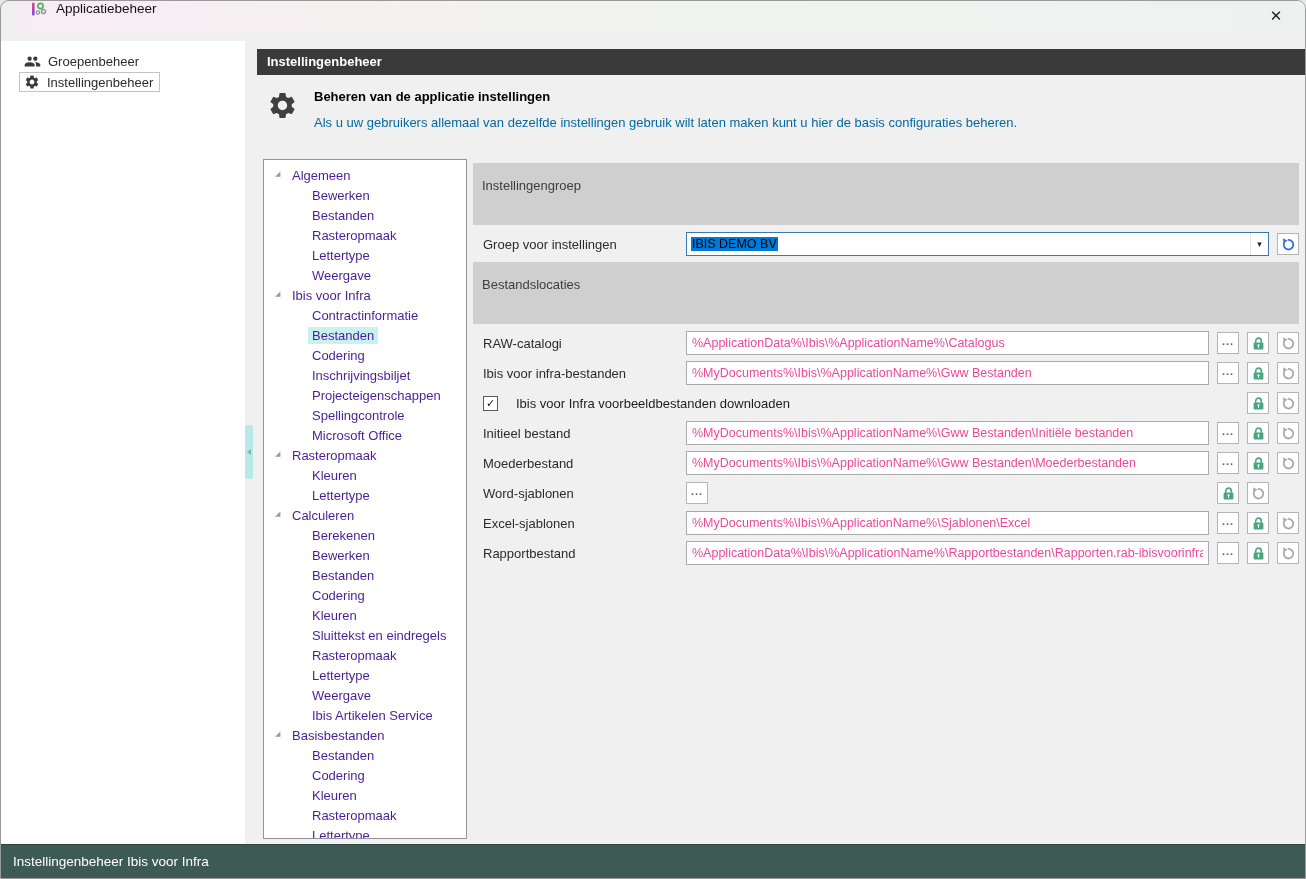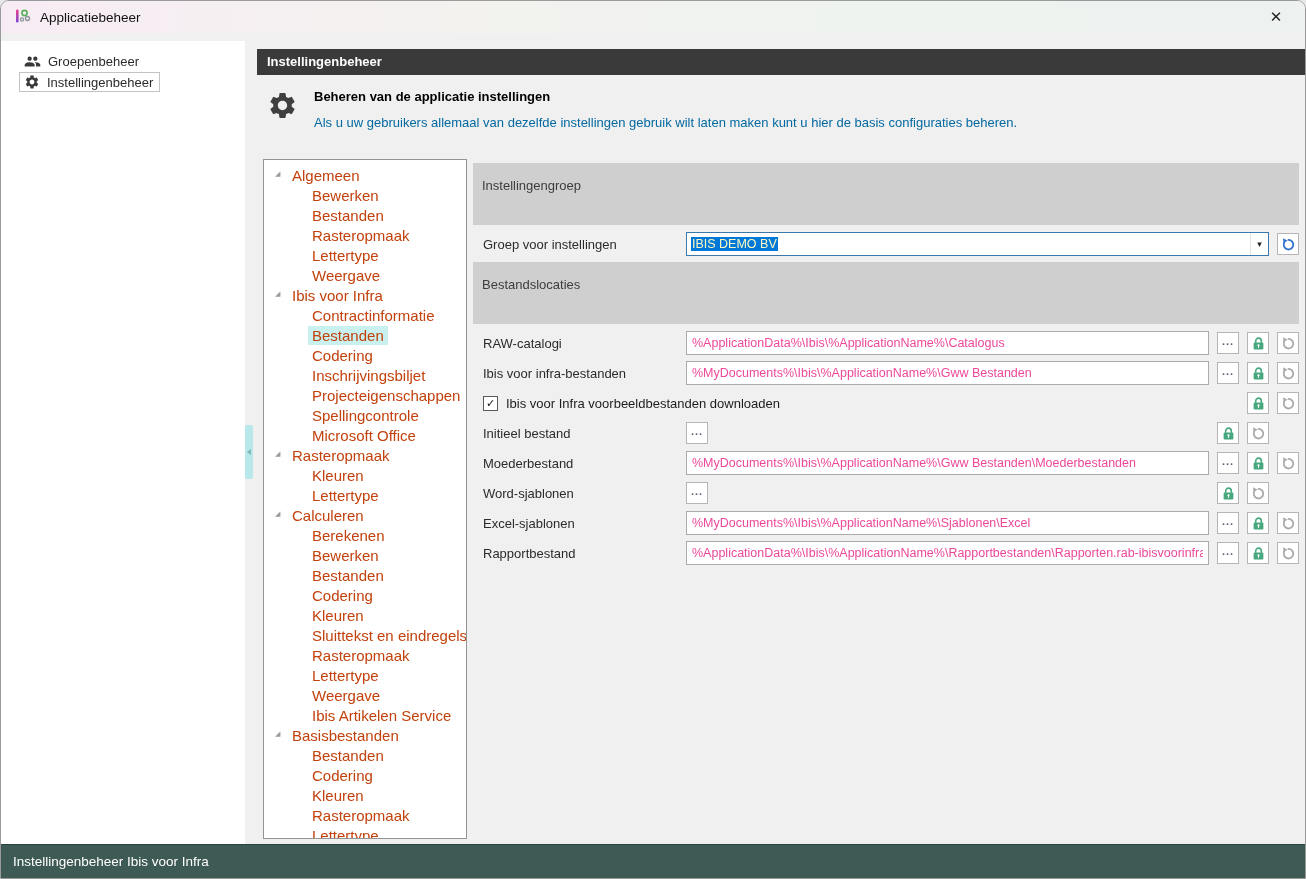--- a/index.html
+++ b/index.html
@@ -9,23 +9,24 @@
     font-size:13px;color:#1a1a1a;background:#e8e8e8;
     -webkit-font-smoothing:antialiased;
   }
   .window{
     width:1304px;height:877px;
     border:1px solid #9a9a9a;border-radius:9px 9px 0 0;
     overflow:hidden;display:flex;flex-direction:column;background:#f0f0f0;
   }
   
   .titlebar{
-    height:32px;flex:0 0 32px;display:flex;align-items:center;
+    height:32px;flex:0 0 32px;display:flex;align-items:flex-start;
     padding:0 8px 0 14px;gap:9px;
     background:linear-gradient(90deg,#f8ecf4 0%,#f3f2ef 35%,#eef3f0 70%,#edf2f0 100%);
+    margin-left:16px;
   }
   .titlebar .app-title{font-size:13.5px;color:#111;}
   .close-btn{
     margin-left:auto;width:42px;height:30px;border:none;background:transparent;
     font-size:15px;color:#222;cursor:default;font-family:"DejaVu Sans",sans-serif;
   }
   
   .app-body{flex:1;display:flex;padding-top:8px;min-height:0;background:#f0f0f0;}
   .sidebar{
     width:244px;flex:0 0 244px;background:#ffffff;
@@ -66,21 +67,21 @@
     width:204px;flex:0 0 204px;background:#fff;border:1px solid #949494;
     padding:5px 2px;box-sizing:border-box;overflow:hidden;
   }
   .tree-row{height:20px;display:flex;align-items:center;white-space:nowrap;}
   .tree-row.root{padding-left:9px;}
   .tree-row.child{padding-left:42px;}
   .expander{
     width:13px;font-size:7px;color:#9a9a9a;font-family:"DejaVu Sans",sans-serif;
     display:inline-block;transform:translateY(-1px);
   }
-  .tree-label{padding:1px 4px;font-size:15px;color:#c2410c;}
+  .tree-label{padding:1px 4px;font-size:13px;color:#4c1d95;}
   .tree-label.selected{background:var(--tree-selection,#c9f1ef);}
   
   .form-panel{flex:1;padding-top:4px;min-width:0;}
   .section-header{
     background:#cfcfcf;color:#3d3d3d;height:38px;line-height:22px;
     padding:12px 9px;margin-bottom:7px;font-size:13px;
   }
   .form-row{
     display:grid;grid-template-columns:205px 1fr 22px 22px 22px;
     column-gap:8px;align-items:center;height:24px;margin-bottom:6px;
@@ -97,32 +98,32 @@
   .mini-btn.browse{font-size:11px;font-weight:bold;color:#55606e;letter-spacing:1px;line-height:1;align-items:flex-end;padding-bottom:6px;}
   .mini-btn.lock{color:var(--lock-green,#47a87e);}
   .mini-btn.undo{color:var(--undo-disabled,#a8a8a8);}
   .mini-btn.undo.active{color:var(--undo-active,#2f6fd0);}
   .mini-btn .icon{display:inline-flex;}
   .combo{
     grid-column:2/5;height:24px;box-sizing:border-box;display:flex;align-items:center;
     border:1px solid #3c78aa;background:#fff;
   }
   .combo-value{flex:1;padding:0 4px;font-size:12.5px;color:#1b1b1b;white-space:nowrap;overflow:hidden;}
-  .combo-value .sel{background:var(--accent,#0078d7);color:#fef9c3;padding:0 1px;}
+  .combo-value .sel{background:var(--accent,#0078d7);color:#000000;padding:0 1px;}
   .combo-arrow{
     width:17px;align-self:stretch;display:flex;align-items:center;justify-content:center;
     border-left:1px solid #e3e3e3;color:#222;font-size:9px;font-family:"DejaVu Sans",sans-serif;
   }
   .checkbox-wrap{grid-column:1/4;display:flex;align-items:center;gap:8px;padding-left:10px;}
   .checkbox{
     width:15px;height:15px;box-sizing:border-box;border:1px solid #5a5a5a;background:#fff;
     display:flex;align-items:center;justify-content:center;
     font-size:11px;font-weight:bold;color:#111;line-height:1;
   }
-  .cb-label{font-size:13px;color:#1c1c1c;}
+  .cb-label{font-size:13px;color:#1c1c1c;margin-left:10px;}
   
   .statusbar{
     height:31px;flex:0 0 31px;background:var(--statusbar-bg,#3e5a54);color:#fff;
     display:flex;align-items:center;padding:1px 12px;font-size:13.5px;
     border-top:1px solid #2c423d;
   }
 </style>
 </head>
 <body>
 
@@ -384,20 +385,21 @@
                   <span class="icon">
                     <svg viewBox="0 0 16 16" width="15" height="15">
                       <path d="M8 3.1 a5.1 5.1 0 1 1 -4.5 2.7" fill="none" stroke="currentColor" stroke-width="1.9" stroke-linecap="round"></path>
                       <path d="M2.2 1.4 l0.5 5 4.4 -2.3 z" fill="currentColor"></path>
                     </svg>
                   </span>
                 </button>
               </div>
               <div class="form-row">
                 <div class="row-label">Initieel bestand</div>
+                <input type="text" class="text-input" value="%MyDocuments%\Ibis\%ApplicationName%\Gww Bestanden\Initiële bestanden" style="">
                 <button class="mini-btn browse">...</button>
                 <button class="mini-btn lock">
                   <span class="icon">
                     <svg viewBox="0 0 16 16" width="15" height="15">
                       <path d="M5 7.2 V5.3 a3 3 0 0 1 6 0 V7.2" fill="none" stroke="currentColor" stroke-width="1.7"></path>
                       <rect x="2.8" y="7" width="10.4" height="7.4" rx="1" fill="currentColor"></rect>
                       <circle cx="8" cy="9.9" r="1.2" fill="#fff"></circle>
                       <rect x="7.45" y="10.5" width="1.1" height="2.1" fill="#fff"></rect>
                     </svg>
                   </span>

